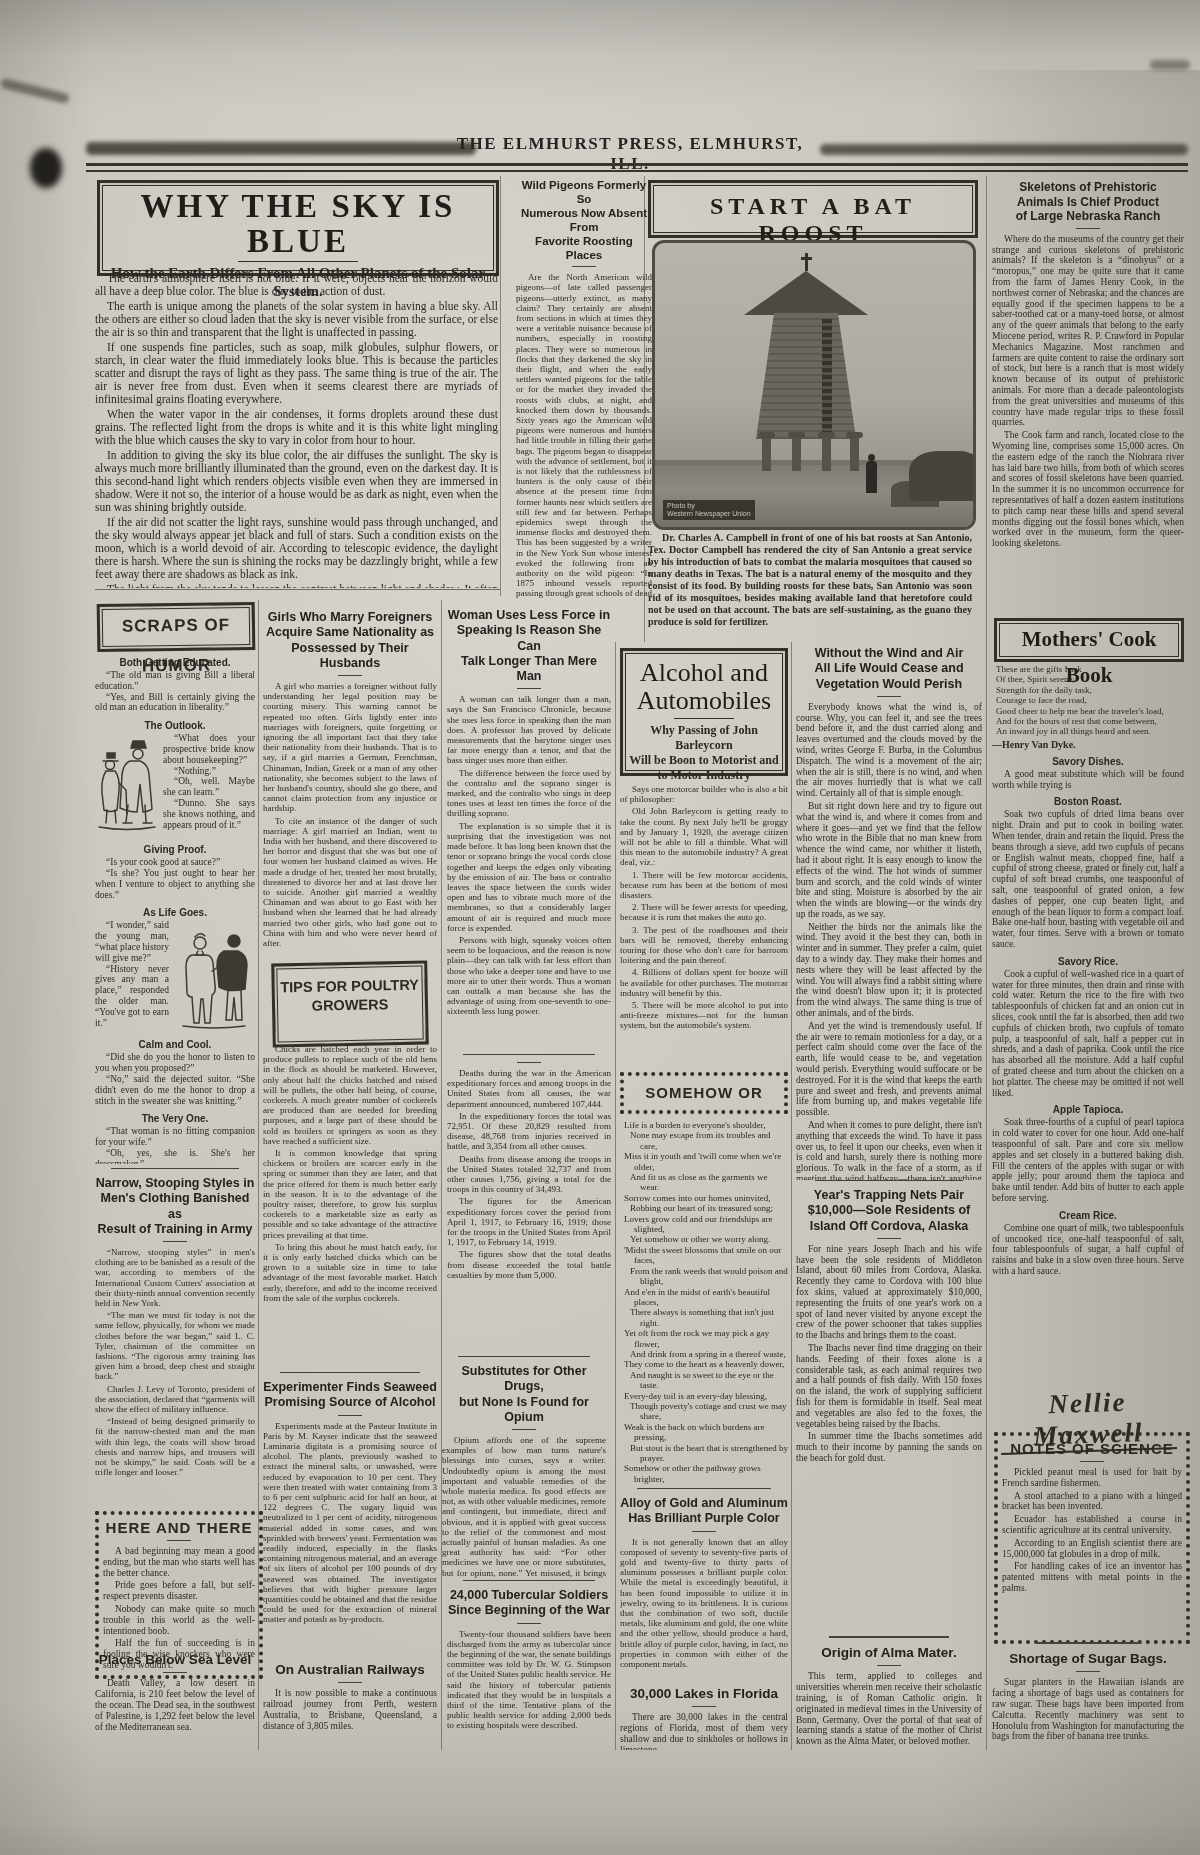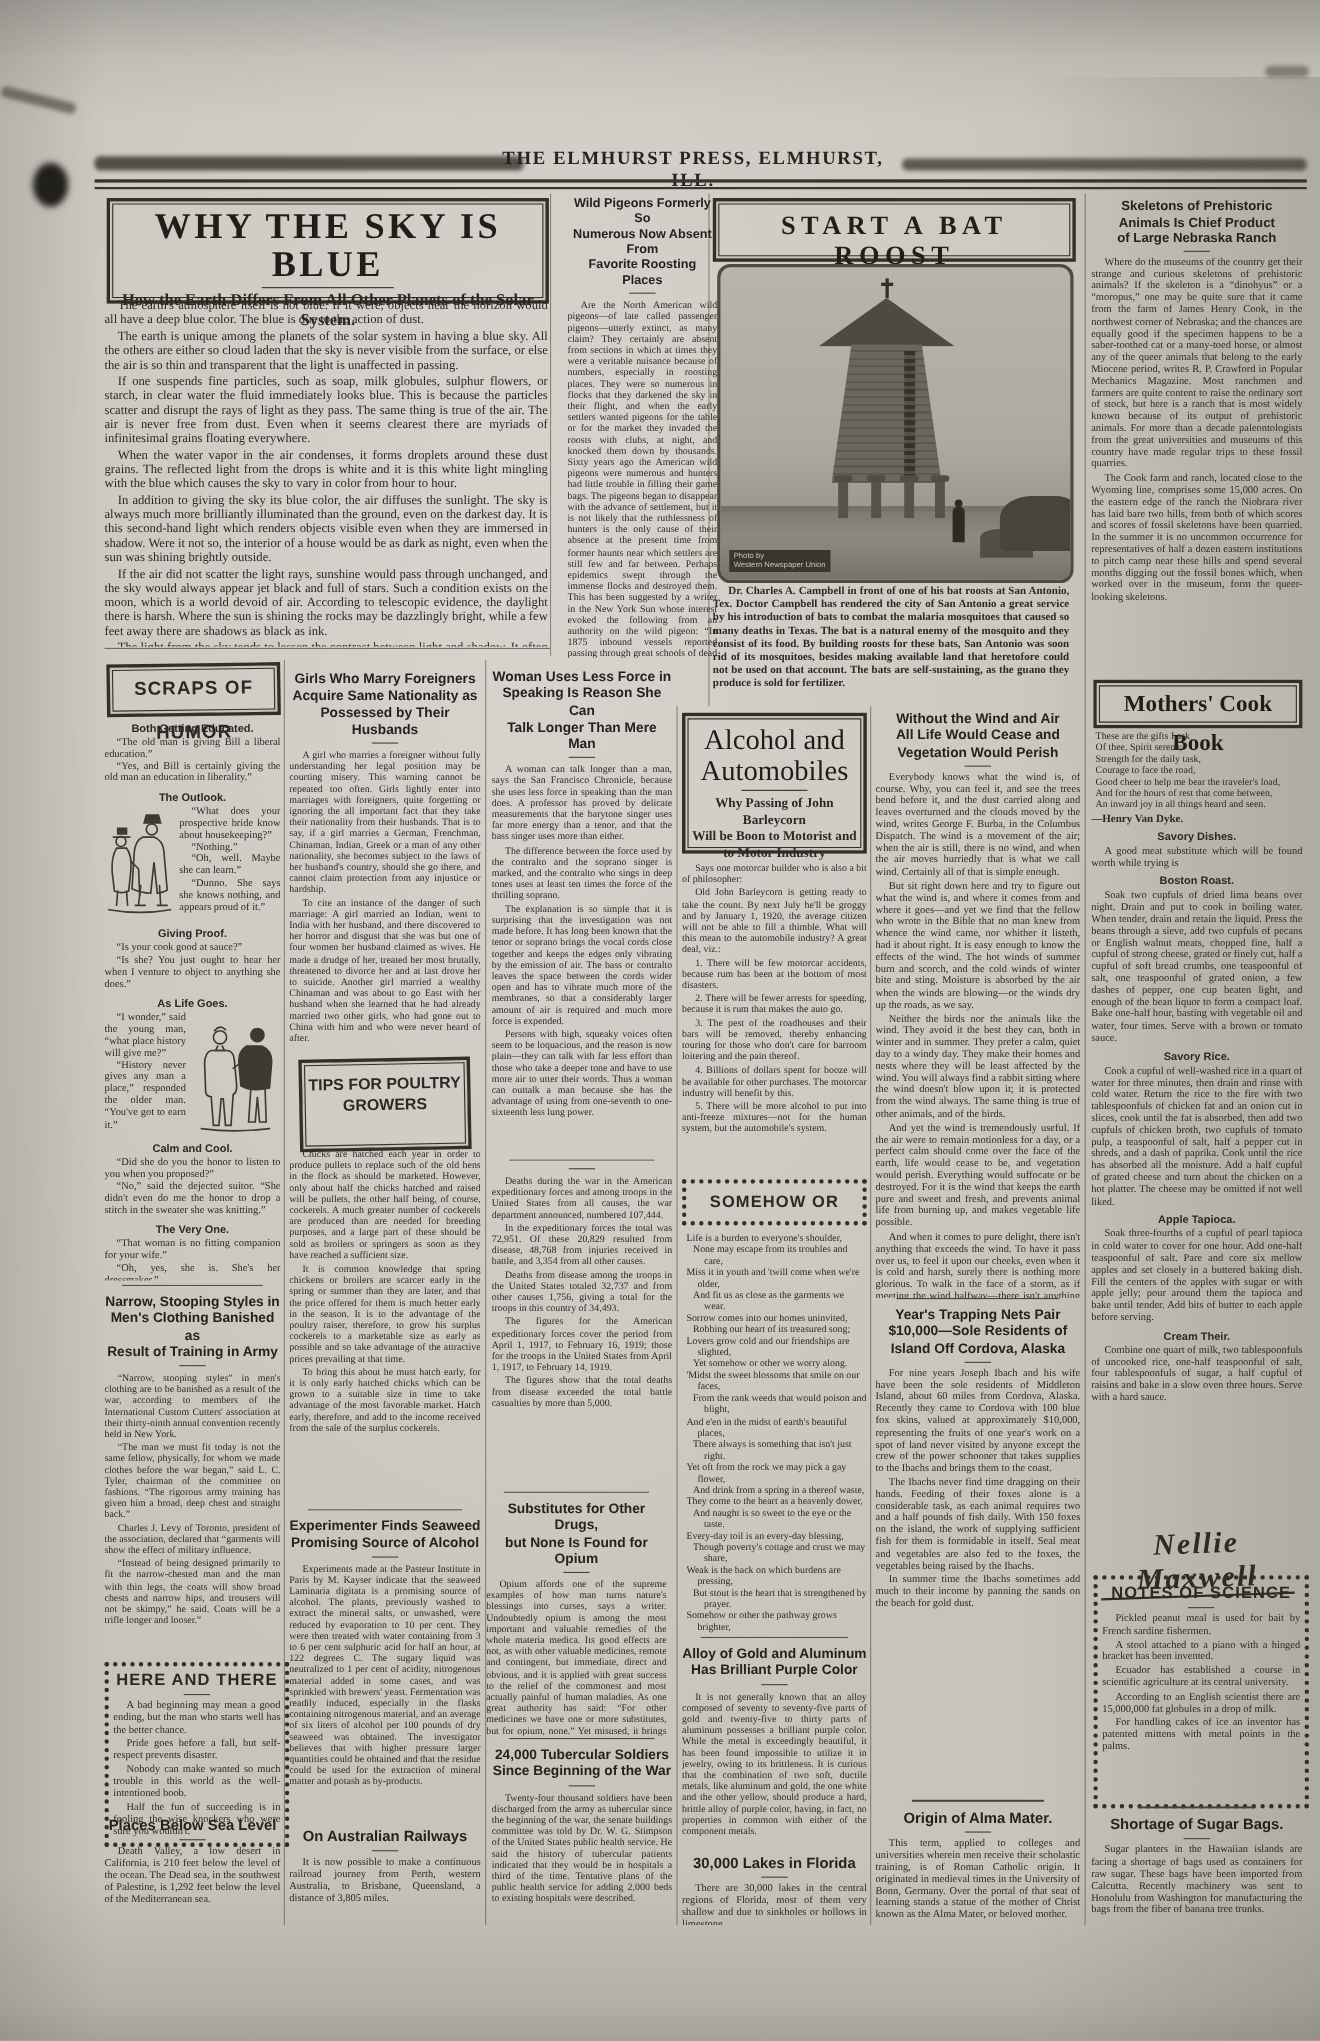--- a/index.html
+++ b/index.html
@@ -254,21 +254,21 @@
         <p class="bp">“Instead of being designed primarily to fit the narrow-chested man and the man with thin legs, the coats will show broad chests and narrow hips, and trousers will not be skimpy,” he said.  Coats will be a trifle longer and looser.”</p>
       </div>
   </div>
 
   <div class="art beadbox" style="left:95px;top:1511px;width:152px;height:152px;padding:4px;">
     <div class="beadtitle" style="font-size:15px;">HERE AND THERE</div>
     <div class="dash"></div>
     <div class="f95">
         <p class="bp">A bad beginning may mean a good ending, but the man who starts well has the better chance.</p>
         <p class="bp">Pride goes before a fall, but self-respect prevents disaster.</p>
-        <p class="bp">Nobody can make wanted so much trouble in this world as the well-intentioned boob.</p>
+        <p class="bp">Nobody can make quite so much trouble in this world as the well-intentioned boob.</p>
         <p class="bp">Half the fun of succeeding is in fooling the wise knockers who were sure you wouldn't.</p>
       </div>
   </div>
 
   <div class="art" style="left:95px;top:1652px;width:160px;height:98px;">
     <div class="hl hl14">Places Below Sea Level</div>
     <div class="dash"></div>
     <div class="f95">
         <p class="bp">Death Valley, a low desert in California, is 210 feet below the level of the ocean.  The Dead sea, in the southwest of Palestine, is 1,292 feet below the level of the Mediterranean sea.</p>
       </div>
@@ -487,21 +487,21 @@
         <p class="bp">Soak two cupfuls of dried lima beans over night.  Drain and put to cook in boiling water.  When tender, drain and retain the liquid.  Press the beans through a sieve, add two cupfuls of pecans or English walnut meats, chopped fine, half a cupful of strong cheese, grated or finely cut, half a cupful of soft bread crumbs, one teaspoonful of salt, one teaspoonful of grated onion, a few dashes of pepper, one cup beaten light, and enough of the bean liquor to form a compact loaf.  Bake one-half hour, basting with vegetable oil and water, four times.  Serve with a brown or tomato sauce.</p>
       </div>
     <div class="ch">Savory Rice.</div>
     <div class="f95">
         <p class="bp">Cook a cupful of well-washed rice in a quart of water for three minutes, then drain and rinse with cold water.  Return the rice to the fire with two tablespoonfuls of chicken fat and an onion cut in slices, cook until the fat is absorbed, then add two cupfuls of chicken broth, two cupfuls of tomato pulp, a teaspoonful of salt, half a pepper cut in shreds, and a dash of paprika.  Cook until the rice has absorbed all the moisture.  Add a half cupful of grated cheese and turn about the chicken on a hot platter.  The cheese may be omitted if not well liked.</p>
       </div>
     <div class="ch">Apple Tapioca.</div>
     <div class="f95">
         <p class="bp">Soak three-fourths of a cupful of pearl tapioca in cold water to cover for one hour.  Add one-half teaspoonful of salt.  Pare and core six mellow apples and set closely in a buttered baking dish.  Fill the centers of the apples with sugar or with apple jelly; pour around them the tapioca and bake until tender.  Add bits of butter to each apple before serving.</p>
       </div>
-    <div class="ch">Cream Their.</div>
+    <div class="ch">Cream Rice.</div>
     <div class="f95">
         <p class="bp">Combine one quart of milk, two tablespoonfuls of uncooked rice, one-half teaspoonful of salt, four tablespoonfuls of sugar, a half cupful of raisins and bake in a slow oven three hours.  Serve with a hard sauce.</p>
       </div>
   </div>
   <div class="sig">Nellie Maxwell</div>
 
   <div class="art beadbox" style="left:994px;top:1432px;width:180px;height:196px;padding:4px;">
     <div class="beadtitle" style="font-size:15px;">NOTES OF SCIENCE</div>
     <div class="dash"></div>
     <div class="f95">

